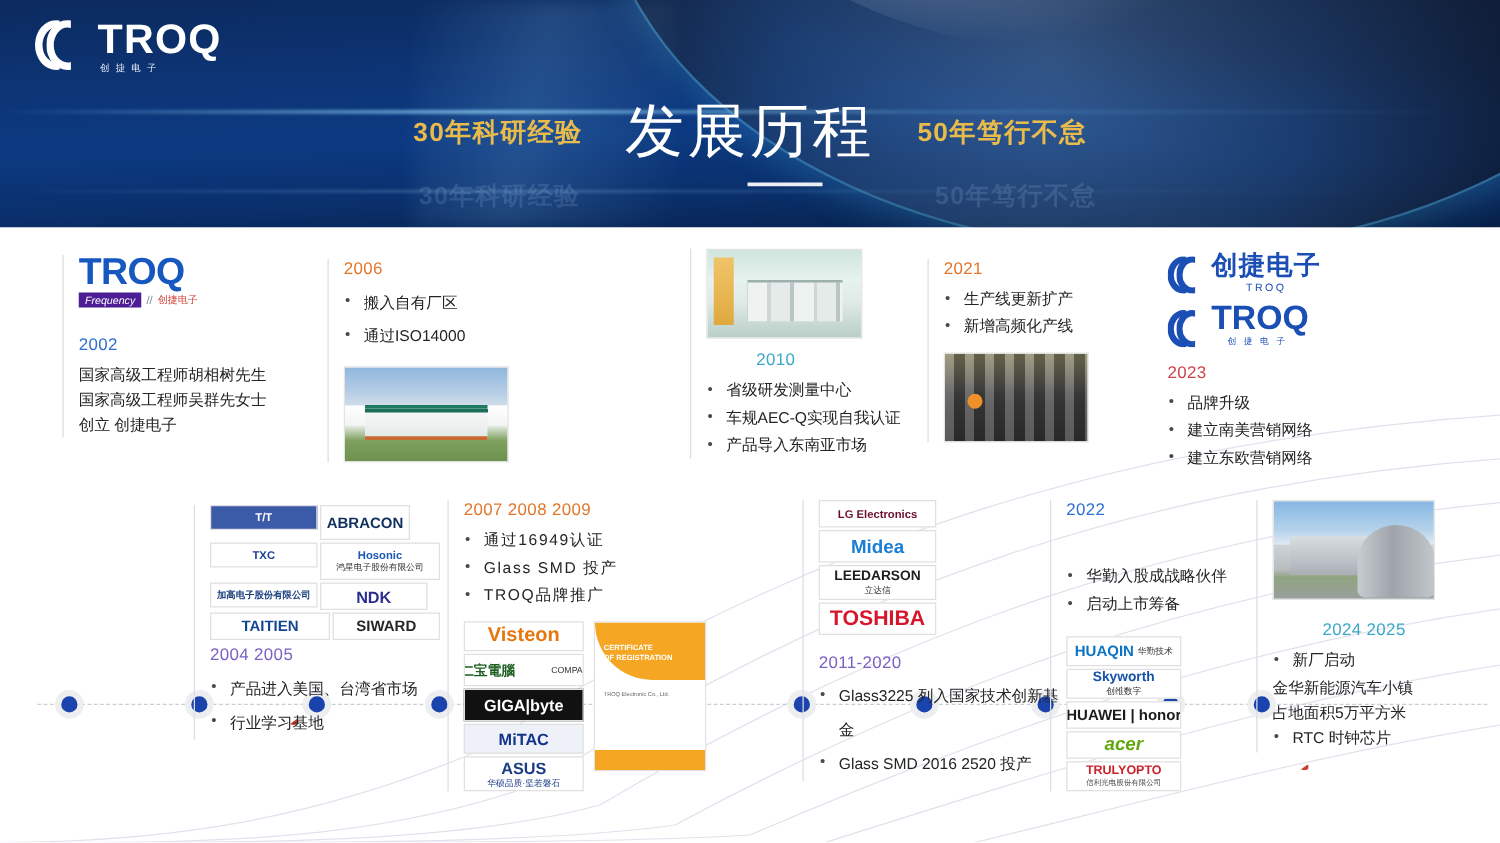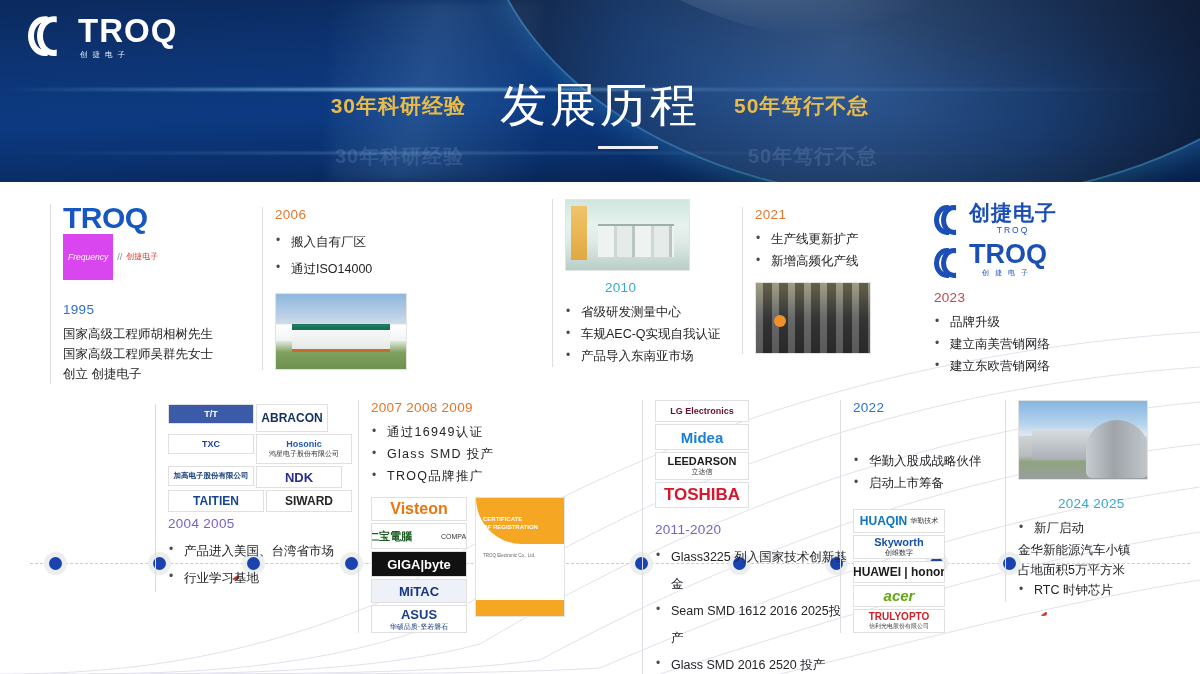--- a/index.html
+++ b/index.html
@@ -202,21 +202,21 @@
   .cert .bot { position: absolute; left: 0; bottom: 0; width: 100%; height: 16px; background: #f5a623; }
   .cert .lbl { position: absolute; left: 7px; top: 18px; font-size: 6px; font-weight: bold; color: #fff; line-height: 1.3; }
   .cert .body { position: absolute; left: 7px; top: 54px; right: 7px; font-size: 4.5px; color: #666; line-height: 1.7; }
 
   
   .troq-logo { display: flex; flex-direction: column; gap: 2px; }
   .troq-line { display: flex; align-items: flex-end; gap: 5px; }
   .troq-word { color: #1757c0; font-size: 30px; font-weight: bold; letter-spacing: -0.5px; position: relative; line-height: .92; }
   .troq-word .dot { position: absolute; right: 1px; bottom: 2px; width: 8px; height: 6px; background: #cf3b2c; clip-path: polygon(100% 0, 100% 100%, 0 100%); }
   .troq-freq { display: flex; align-items: center; gap: 4px; }
-  .freq-badge { background: #d946ef; color: #fff; font-size: 8.5px; padding: 18px 5px; font-style: italic; }
+  .freq-badge { background: #4c1d95; color: #fff; font-size: 8.5px; padding: 1px 5px; font-style: italic; }
   .freq-cn { color: #cf3b2c; font-size: 8px; }
   .freq-slash { color: #7d8aa0; font-size: 9px; }
 
   .cc-mark { position: relative; width: 30px; height: 30px; flex: 0 0 30px; }
   .cc-mark span { position: absolute; top: 0; width: 26px; height: 30px; border: 5px solid #1b4fb5; border-radius: 50%;
     clip-path: polygon(0 0, 58% 0, 58% 26%, 30% 26%, 30% 74%, 58% 74%, 58% 100%, 0 100%); }
   .cc-mark span.a { left: 0; }
   .cc-mark span.b { left: 7px; }
   .brand-cn { color: #1b4fb5; font-size: 21px; font-weight: bold; letter-spacing: 1px; line-height: 1; }
   .brand-tag { color: #1b4fb5; font-size: 8.5px; letter-spacing: 2px; text-align: center; margin-top: 2px; }
@@ -308,21 +308,21 @@
 
   <div class="card" style="left:50px; top:22px; width:190px;">
     <div class="troq-logo">
       <div class="troq-word">TROQ<span class="dot"></span></div>
       <div class="troq-freq">
         <div class="freq-badge">Frequency</div>
         <div class="freq-slash">//</div>
         <div class="freq-cn">创捷电子</div>
       </div>
     </div>
-    <div class="year y-blue" style="margin-top:22px">1995</div>
+    <div class="year y-blue" style="margin-top:22px">2002</div>
     <div class="plain-line">国家高级工程师胡相树先生</div>
     <div class="plain-line">国家高级工程师吴群先女士</div>
     <div class="plain-line">创立 创捷电子</div>
   </div>
 
   <div class="card" style="left:262px; top:25px; width:175px;">
     <div class="year y-orange">2006</div>
     <ul class="bul spaced">
       <li>搬入自有厂区</li>
       <li>通过ISO14000</li>
@@ -438,21 +438,20 @@
       <div class="chip mid">Midea</div>
       <div class="chip lee">
         <span>LEEDARSON</span>
         <span class="cn">立达信</span>
       </div>
       <div class="chip tos">TOSHIBA</div>
     </div>
     <div class="year y-purple" style="margin-top:14px">2011-2020</div>
     <ul class="bul spaced">
       <li>Glass3225 列入国家技术创新基金</li>
-      <li>Seam SMD 1612 2016 2025投产</li>
       <li>Glass SMD 2016 2520 投产</li>
     </ul>
   </div>
 
   <div class="card" style="left:840px; top:218px; width:170px;">
     <div class="year y-blue">2022</div>
     <ul class="bul" style="margin-top:36px">
       <li>华勤入股成战略伙伴</li>
       <li>启动上市筹备</li>
     </ul>

